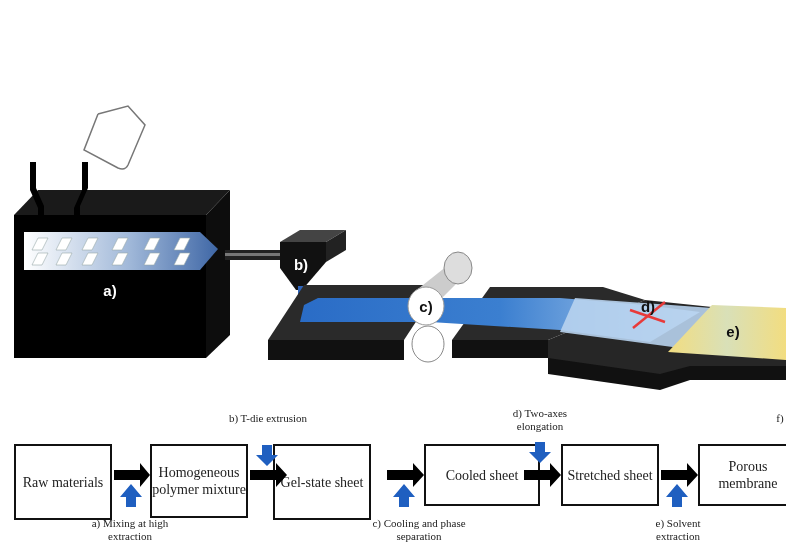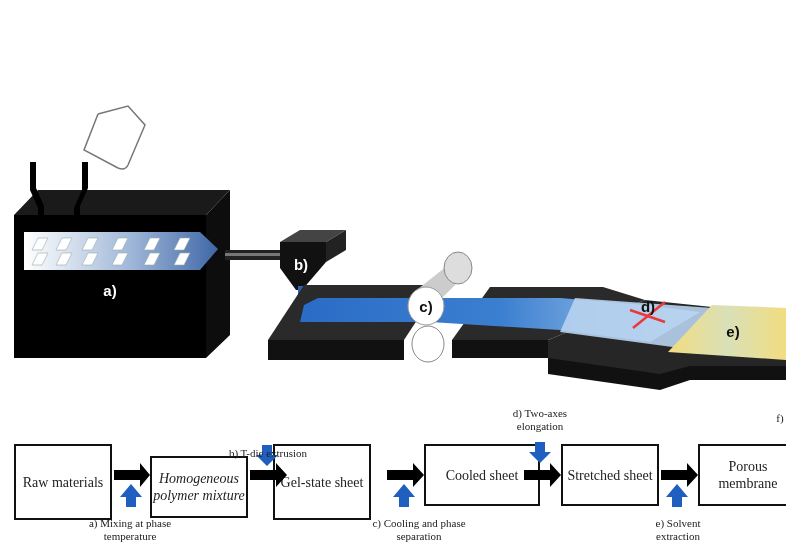--- a/index.html
+++ b/index.html
@@ -95,21 +95,21 @@
     <ellipse cx="428" cy="344" rx="16" ry="18" fill="#fff" stroke="#888"></ellipse>
     <polygon points="418,289 452,262 468,272 440,300" fill="#ccc"></polygon>
     <ellipse cx="458" cy="268" rx="14" ry="16" fill="#ddd" stroke="#888"></ellipse>
     <ellipse cx="426" cy="306" rx="18" ry="19" fill="#fff" stroke="#999"></ellipse>
     <text class="lbl" x="426" y="312" fill="#111" text-anchor="middle">c)</text>
   </g>
 </svg>
 
 <div>
   <div class="box" style="left:14px;top:444px;width:98px;height:76px;">Raw materials</div>
-  <div class="box" style="left:150px;top:456px;width:98px;height:62px;font-style:italic;">Homogeneous polymer mixture</div>
+  <div class="box" style="left:150px;top:444px;width:98px;height:74px;">Homogeneous polymer mixture</div>
   <div class="box" style="left:273px;top:444px;width:98px;height:76px;">Gel-state sheet</div>
   <div class="box" style="left:424px;top:444px;width:116px;height:62px;">Cooled sheet</div>
   <div class="box" style="left:561px;top:444px;width:98px;height:62px;">Stretched sheet</div>
   <div class="box" style="left:698px;top:444px;width:100px;height:62px;">Porous membrane</div>
 
   <svg class="arr" style="left:0;top:400px" width="786" height="153">
     <g fill="#000">
       <polygon points="114,70 140,70 140,63 150,75 140,87 140,80 114,80"></polygon>
       <polygon points="250,70 276,70 276,63 287,75 276,87 276,80 250,80"></polygon>
       <polygon points="387,70 413,70 413,63 424,75 413,87 413,80 387,80"></polygon>
@@ -118,19 +118,19 @@
     </g>
     <g fill="#1f5fc0">
       <polygon points="126,107 126,97 120,97 131,84 142,97 136,97 136,107"></polygon>
       <polygon points="262,45 272,45 272,55 278,55 267,66 256,55 262,55"></polygon>
       <polygon points="399,107 399,97 393,97 404,84 415,97 409,97 409,107"></polygon>
       <polygon points="535,42 545,42 545,52 551,52 540,63 529,52 535,52"></polygon>
       <polygon points="672,107 672,97 666,97 677,84 688,97 682,97 682,107"></polygon>
     </g>
   </svg>
 
-  <div class="cap" style="left:80px;top:517px;width:100px;white-space:normal;">a) Mixing at phase temperature</div>
-  <div class="cap" style="left:218px;top:412px;width:100px;margin-top:35px;">b) T-die extrusion</div>
+  <div class="cap" style="left:80px;top:517px;width:100px;white-space:normal;">a) Mixing at high extraction</div>
+  <div class="cap" style="left:218px;top:412px;width:100px;">b) T-die extrusion</div>
   <div class="cap" style="left:369px;top:517px;width:100px;white-space:normal;">c) Cooling and phase separation</div>
   <div class="cap" style="left:500px;top:407px;width:80px;white-space:normal;">d) Two-axes elongation</div>
   <div class="cap" style="left:638px;top:517px;width:80px;white-space:normal;">e) Solvent extraction</div>
   <div class="cap" style="left:774px;top:412px;width:12px;">f)</div>
 </div>
 
 </body></html>

